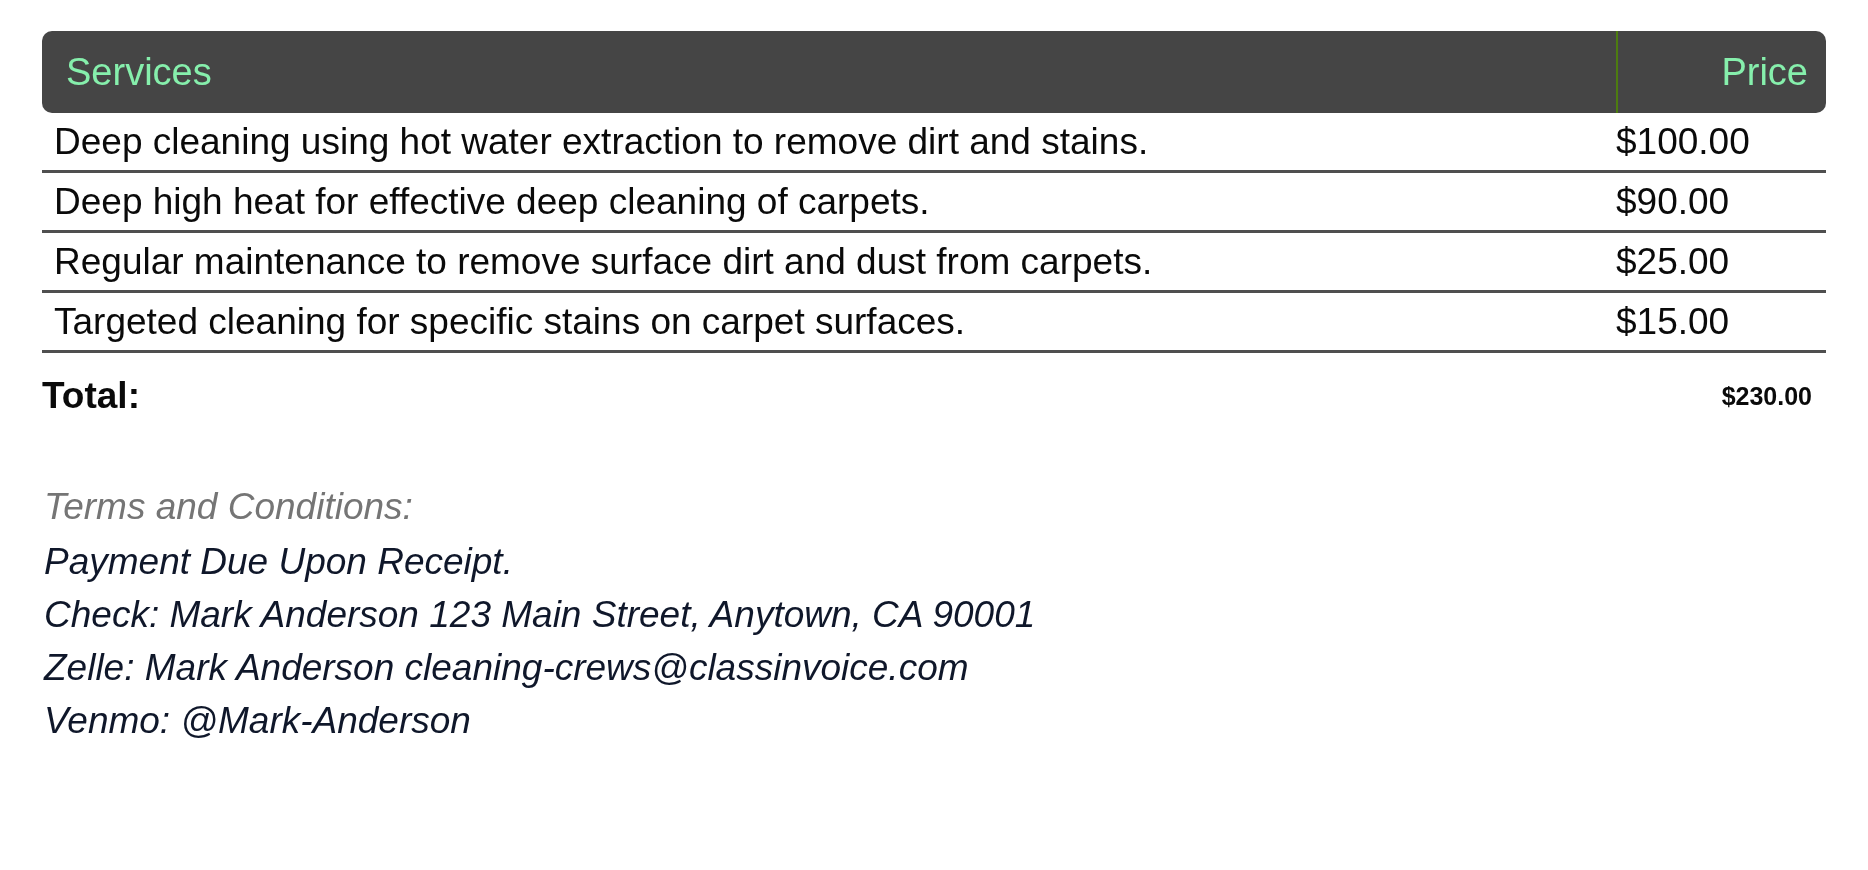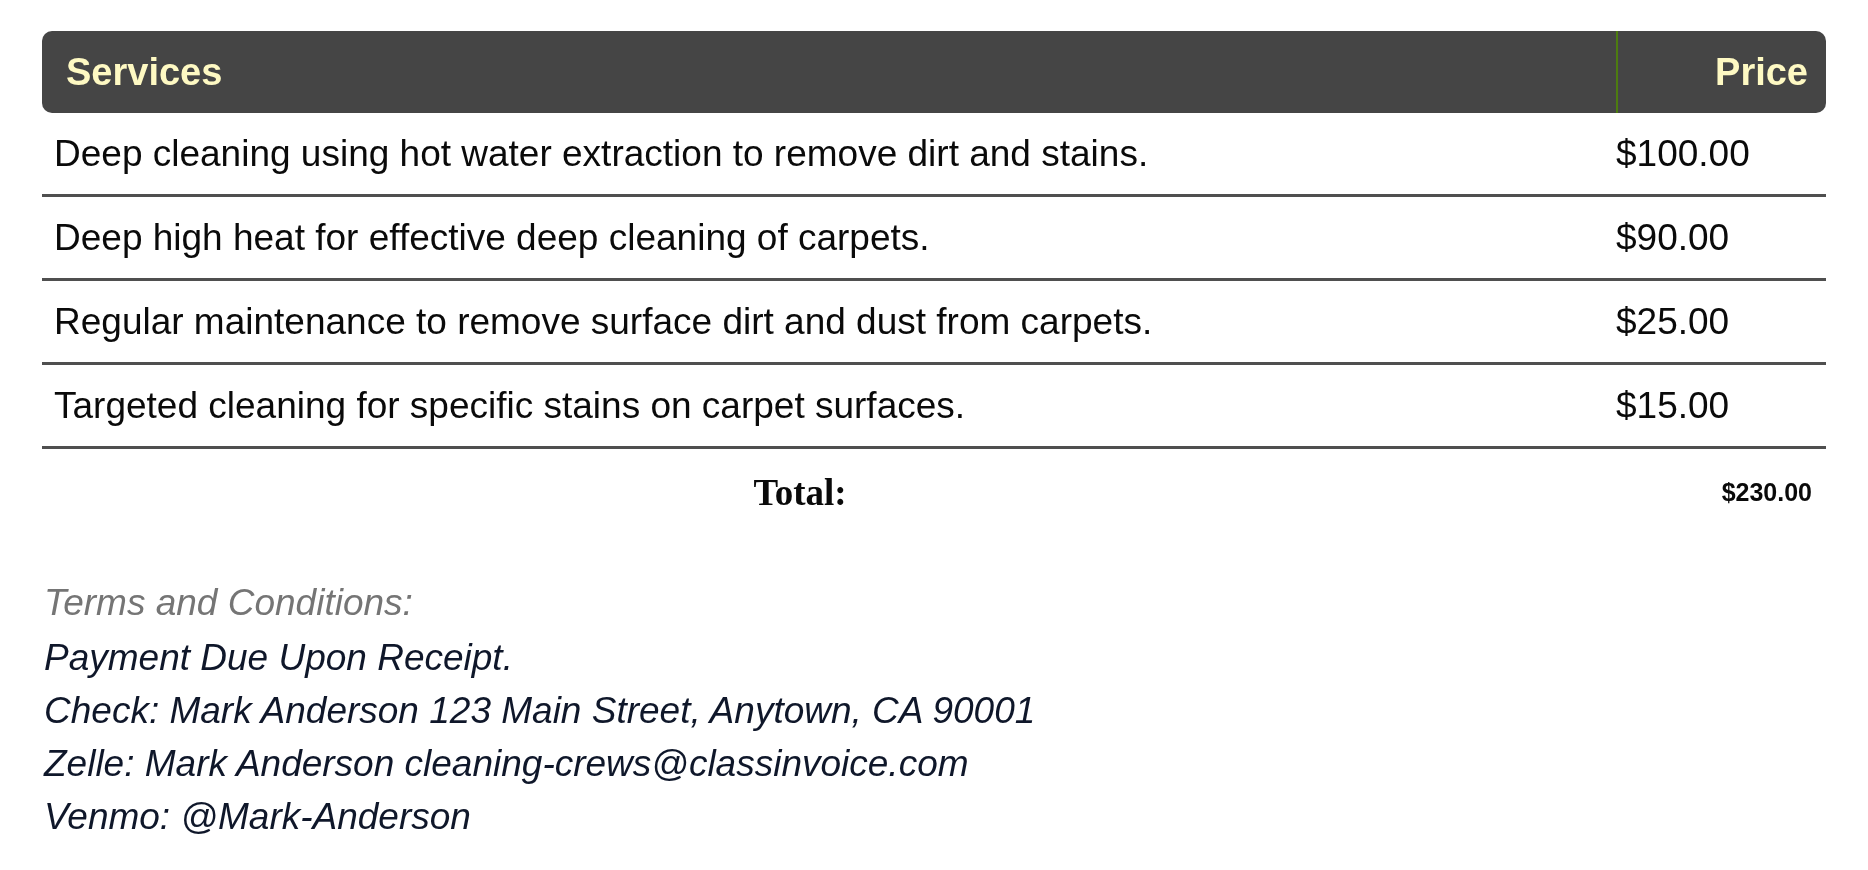--- a/index.html
+++ b/index.html
@@ -22,61 +22,60 @@
     width: 100%;
     border-collapse: separate;
     border-spacing: 0;
     table-layout: fixed;
   }
   col.col-service { width: auto; }
   col.col-price  { width: 210px; }
 
   thead th {
     background: #454545;
-    color: #fef9c3;
+    color: #86efac;
     font-size: 38px;
-    font-weight: bold;
+    font-weight: normal;
     height: 82px;
     vertical-align: middle;
     padding: 16px;
   }
   thead th.th-service {
     text-align: left;
     padding-left: 24px;
     border-radius: 10px 0 0 10px;
   }
   thead th.th-price {
     text-align: right;
     padding-right: 18px;
     border-left: 2px solid #4d7c0f;
     border-radius: 0 10px 10px 0;
   }
 
   tbody td {
     font-size: 37px;
-    height: 84px;
+    height: 60px;
     vertical-align: middle;
     border-bottom: 3px solid #4f4f4f;
     padding: 0;
     overflow: hidden;
     white-space: nowrap;
   }
   td.td-service { text-align: left;  padding-left: 12px; }
   td.td-price   { padding-right: 14px; }
 
   tr.total-row td {
     border-bottom: none;
     font-weight: bold;
     height: 86px;
   }
   td.td-total-label {
-    text-align: center;
+    text-align: left;
     padding-right: 58px;
     font-size: 37px;
-    font-family: Liberation Serif, serif;
   }
   td.td-total-value {
     text-align: right;
     padding-right: 14px;
     font-size: 25px;
   }
 
   
   .terms {
     margin-top: 40px;

